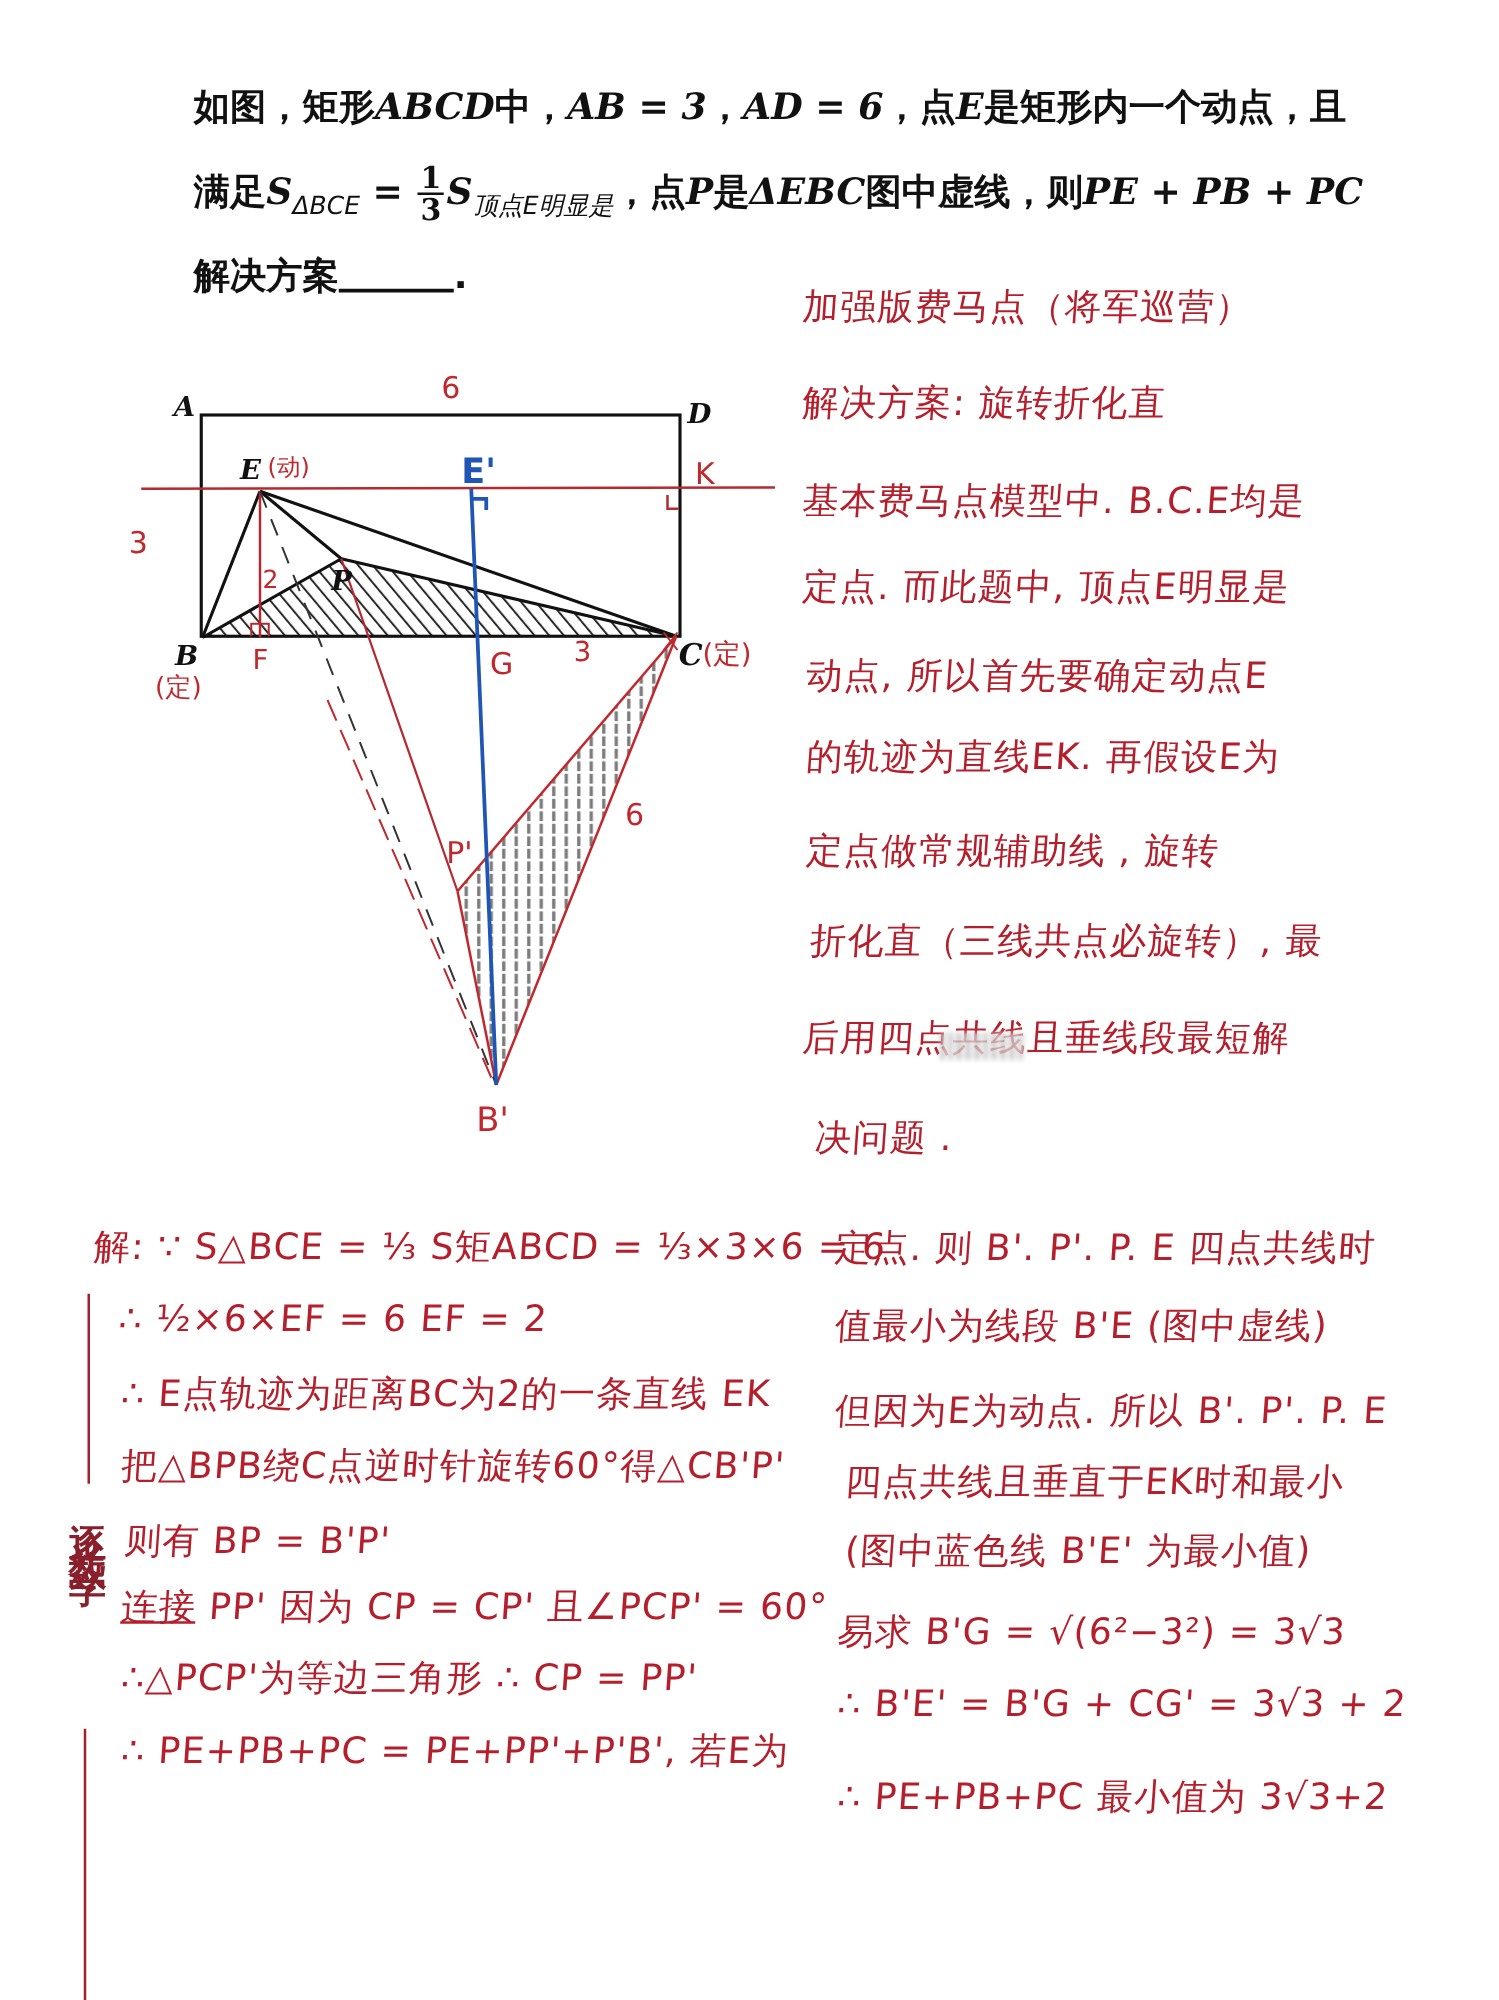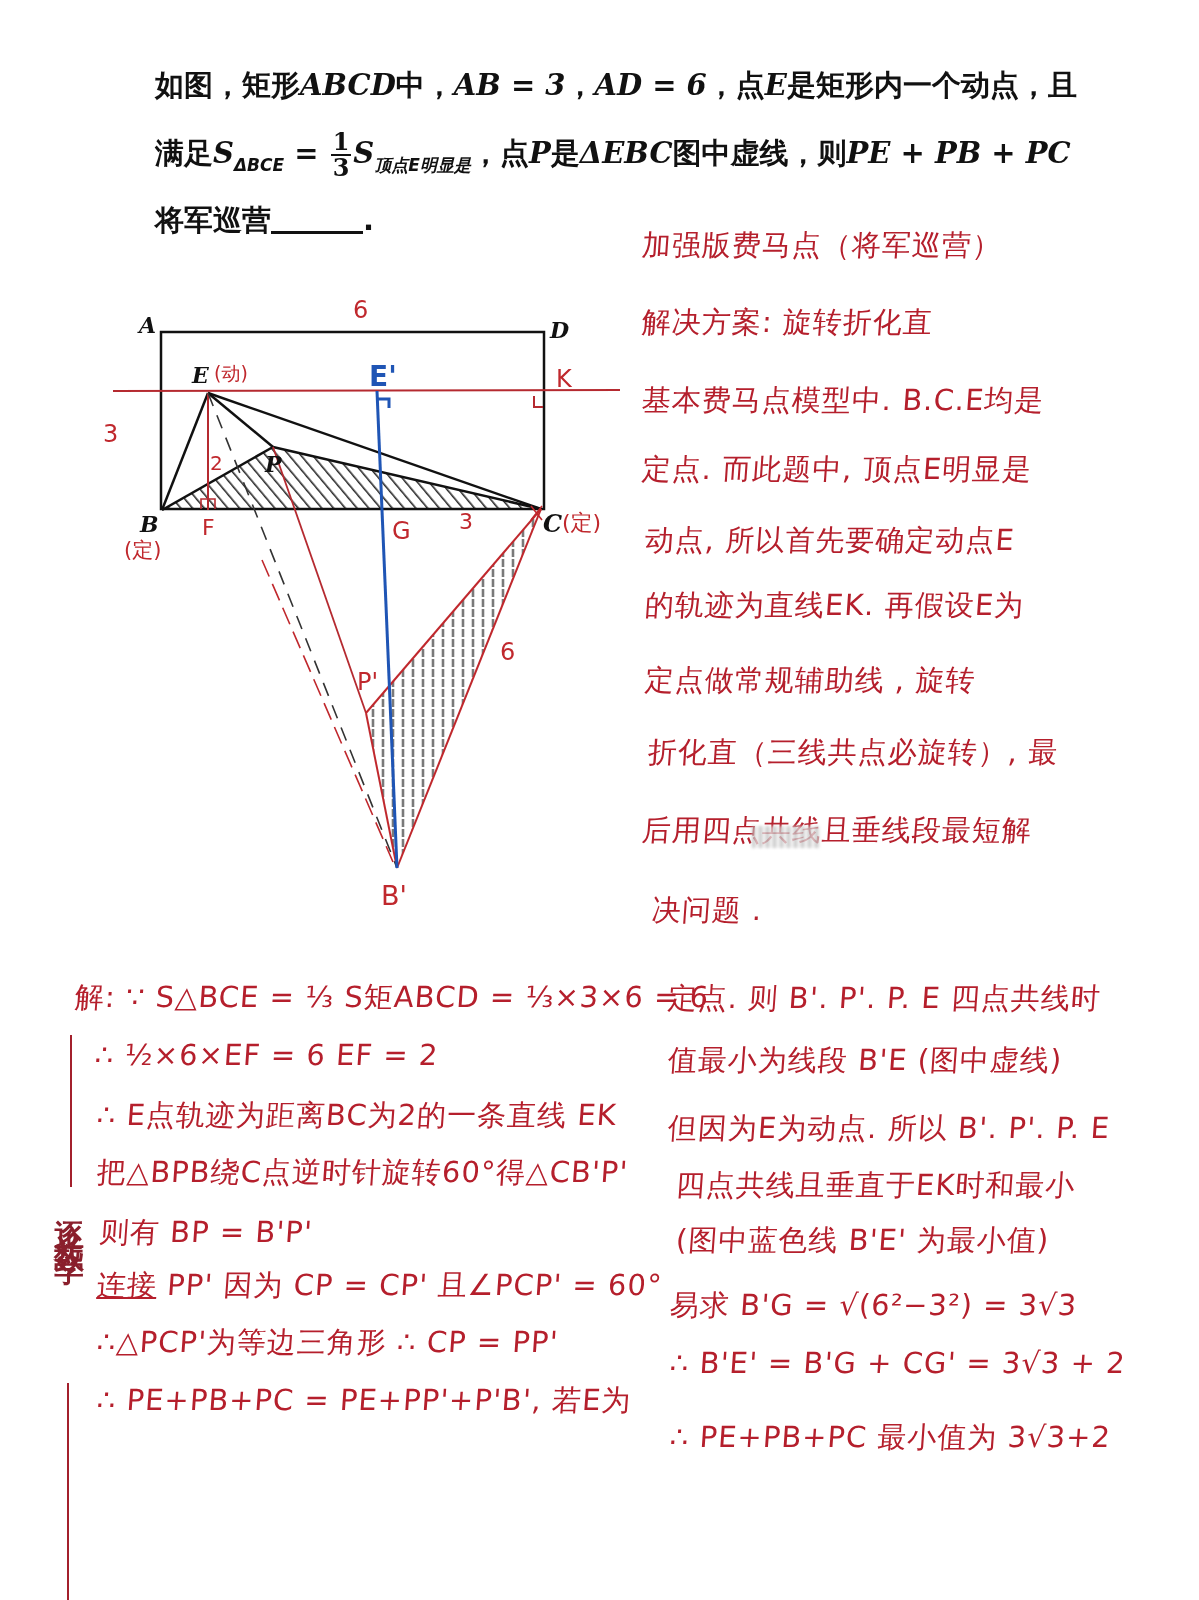--- a/index.html
+++ b/index.html
@@ -5,21 +5,21 @@
     html, body { margin:0; padding:0; }
     body {
       width:1199px; height:1600px; position:relative; overflow:hidden;
       background:#ffffff;
       font-family:"DejaVu Sans", sans-serif;
     }
     .problem { position:absolute; left:127px; top:0; width:1000px; color:#111; font-size:29px; }
     .pline { position:absolute; left:4px; white-space:nowrap; height:44px; line-height:44px;margin-left:24px; }
     .cn { font-family:"DejaVu Sans", sans-serif; font-weight:600; }
     .math { font-family:"DejaVu Serif", serif; font-style:italic; font-weight:bold; }
-    .sub { font-size:17px; vertical-align:-8px; font-style:italic; font-weight:bold; }
+    .sub { font-size:20px; vertical-align:-8px; font-style:italic; font-weight:normal; }
     .frac { display:inline-flex; flex-direction:column; align-items:center; vertical-align:middle;
             font-family:"DejaVu Serif", serif; font-weight:bold; font-size:24px; line-height:24px; margin:0 2px; }
     .frac .num { border-bottom:2px solid #111; padding:0 2px; }
     .blank { display:inline-block; width:92px; height:30px; border-bottom:3px solid #111; vertical-align:-4px; }
 
     .hand { position:absolute; white-space:nowrap; color:#b51f2c; font-family:"DejaVu Sans", sans-serif;
             font-size:29px; letter-spacing:1px; transform:skewX(-4deg); }
     .underline { text-decoration:underline; }
 
     .diagram { position:absolute; left:90px; top:280px; width:550px; height:640px; overflow:visible; }
@@ -41,21 +41,21 @@
   <div class="pline" style="top:63px">
     <span class="cn">如图，矩形</span><span class="math">ABCD</span><span class="cn">中，</span><span class="math">AB = 3</span><span class="cn">，</span><span class="math">AD = 6</span><span class="cn">，点</span><span class="math">E</span><span class="cn">是矩形内一个动点，且</span>
   </div>
   <div class="pline" style="top:130px">
     <span class="cn">满足</span><span class="math">S</span><span class="sub">ΔBCE</span><span class="math"> = </span><span class="frac">
         <span class="num">1</span>
         <span class="den">3</span>
       </span><span class="math">S</span><span class="sub">顶点E明显是</span><span class="cn">，点</span><span class="math">P</span><span class="cn">是</span><span class="math">ΔEBC</span><span class="cn">图中虚线，则</span><span class="math">PE + PB + PC</span>
   </div>
   <div class="pline" style="top:198px">
-    <span class="cn">将军巡营</span><span class="blank"></span><span class="cn">.</span>
+    <span class="cn">解决方案</span><span class="blank"></span><span class="cn">.</span>
   </div>
 </div>
 
 <svg class="diagram" viewBox="90 280 550 640" width="550" height="640">
   <defs>
     <pattern id="hatch-dark" patternUnits="userSpaceOnUse" width="9" height="9" patternTransform="rotate(-40)">
       <line x1="0" y1="0" x2="0" y2="9" stroke="#2a2a2a" stroke-width="3.2"></line>
     </pattern>
     <pattern id="hatch-gray" patternUnits="userSpaceOnUse" width="10" height="10">
       <line x1="3" y1="0" x2="3" y2="10" stroke="#7a7a7a" stroke-width="2.6" stroke-dasharray="7 2"></line>

